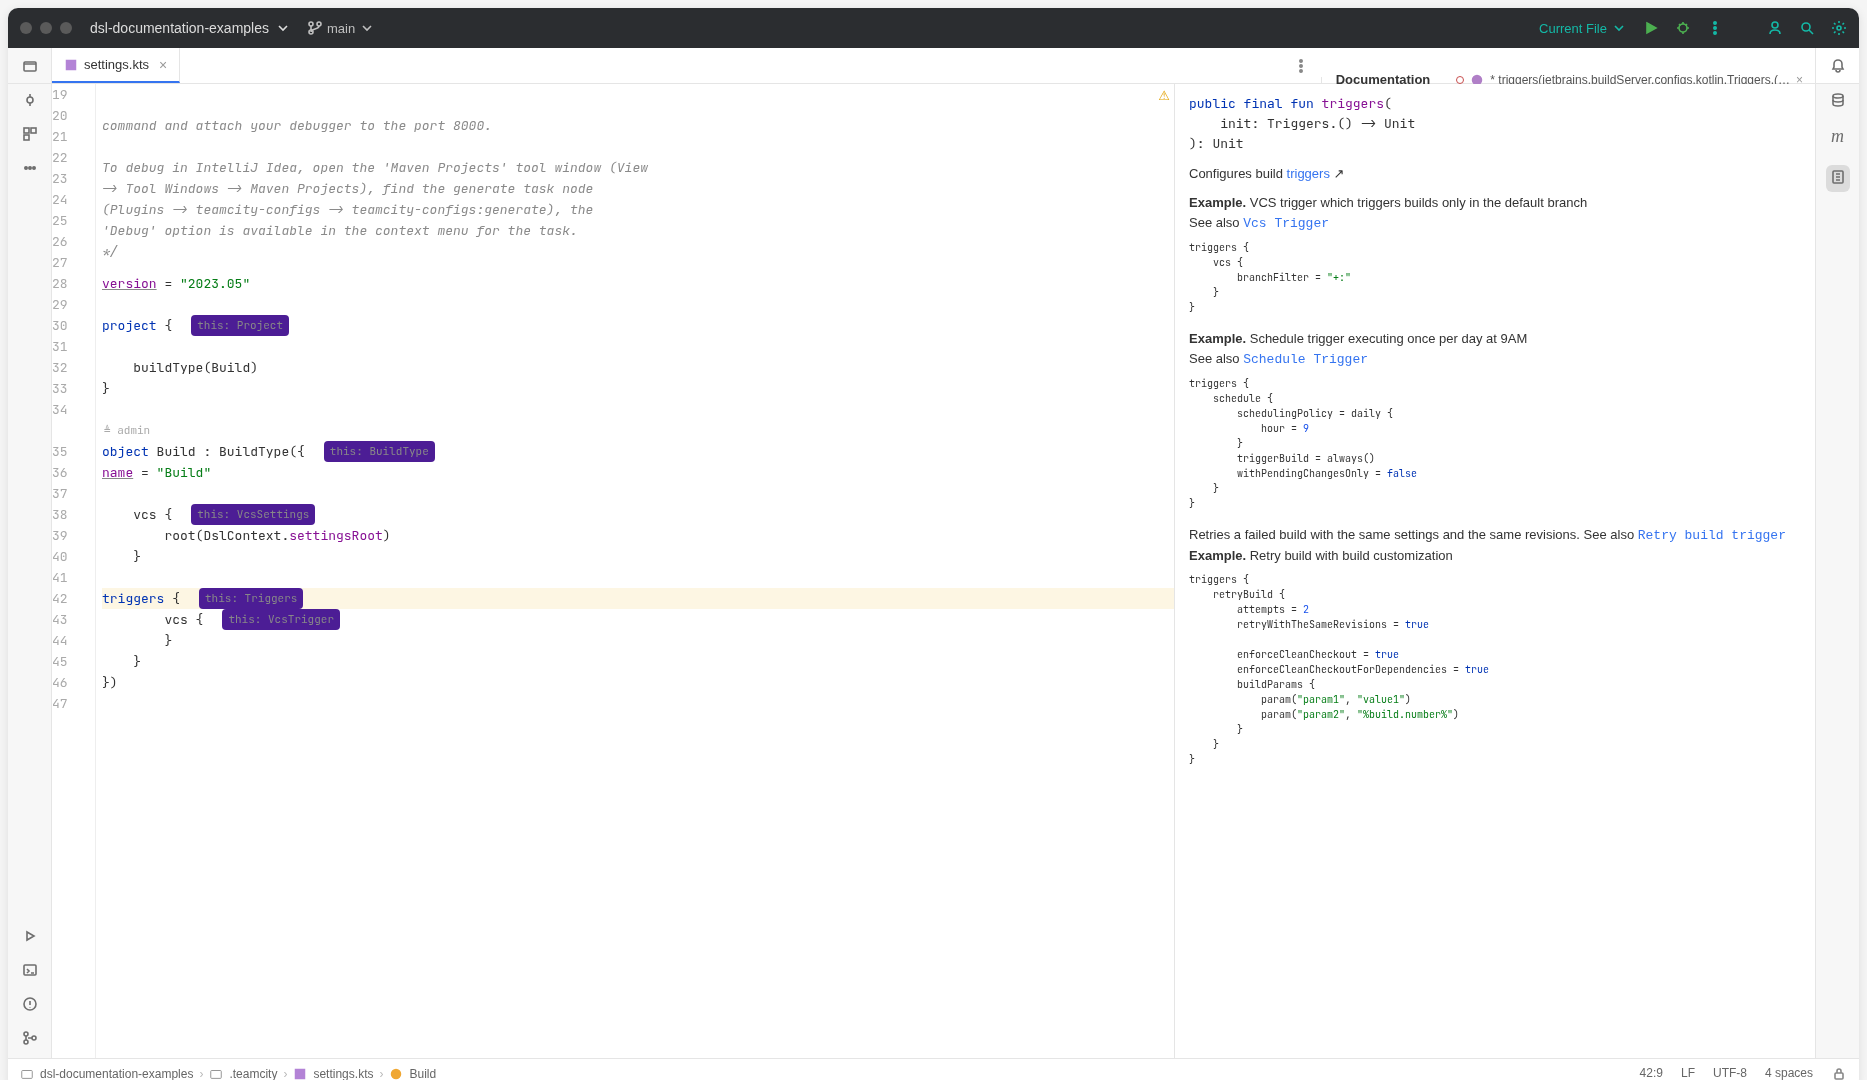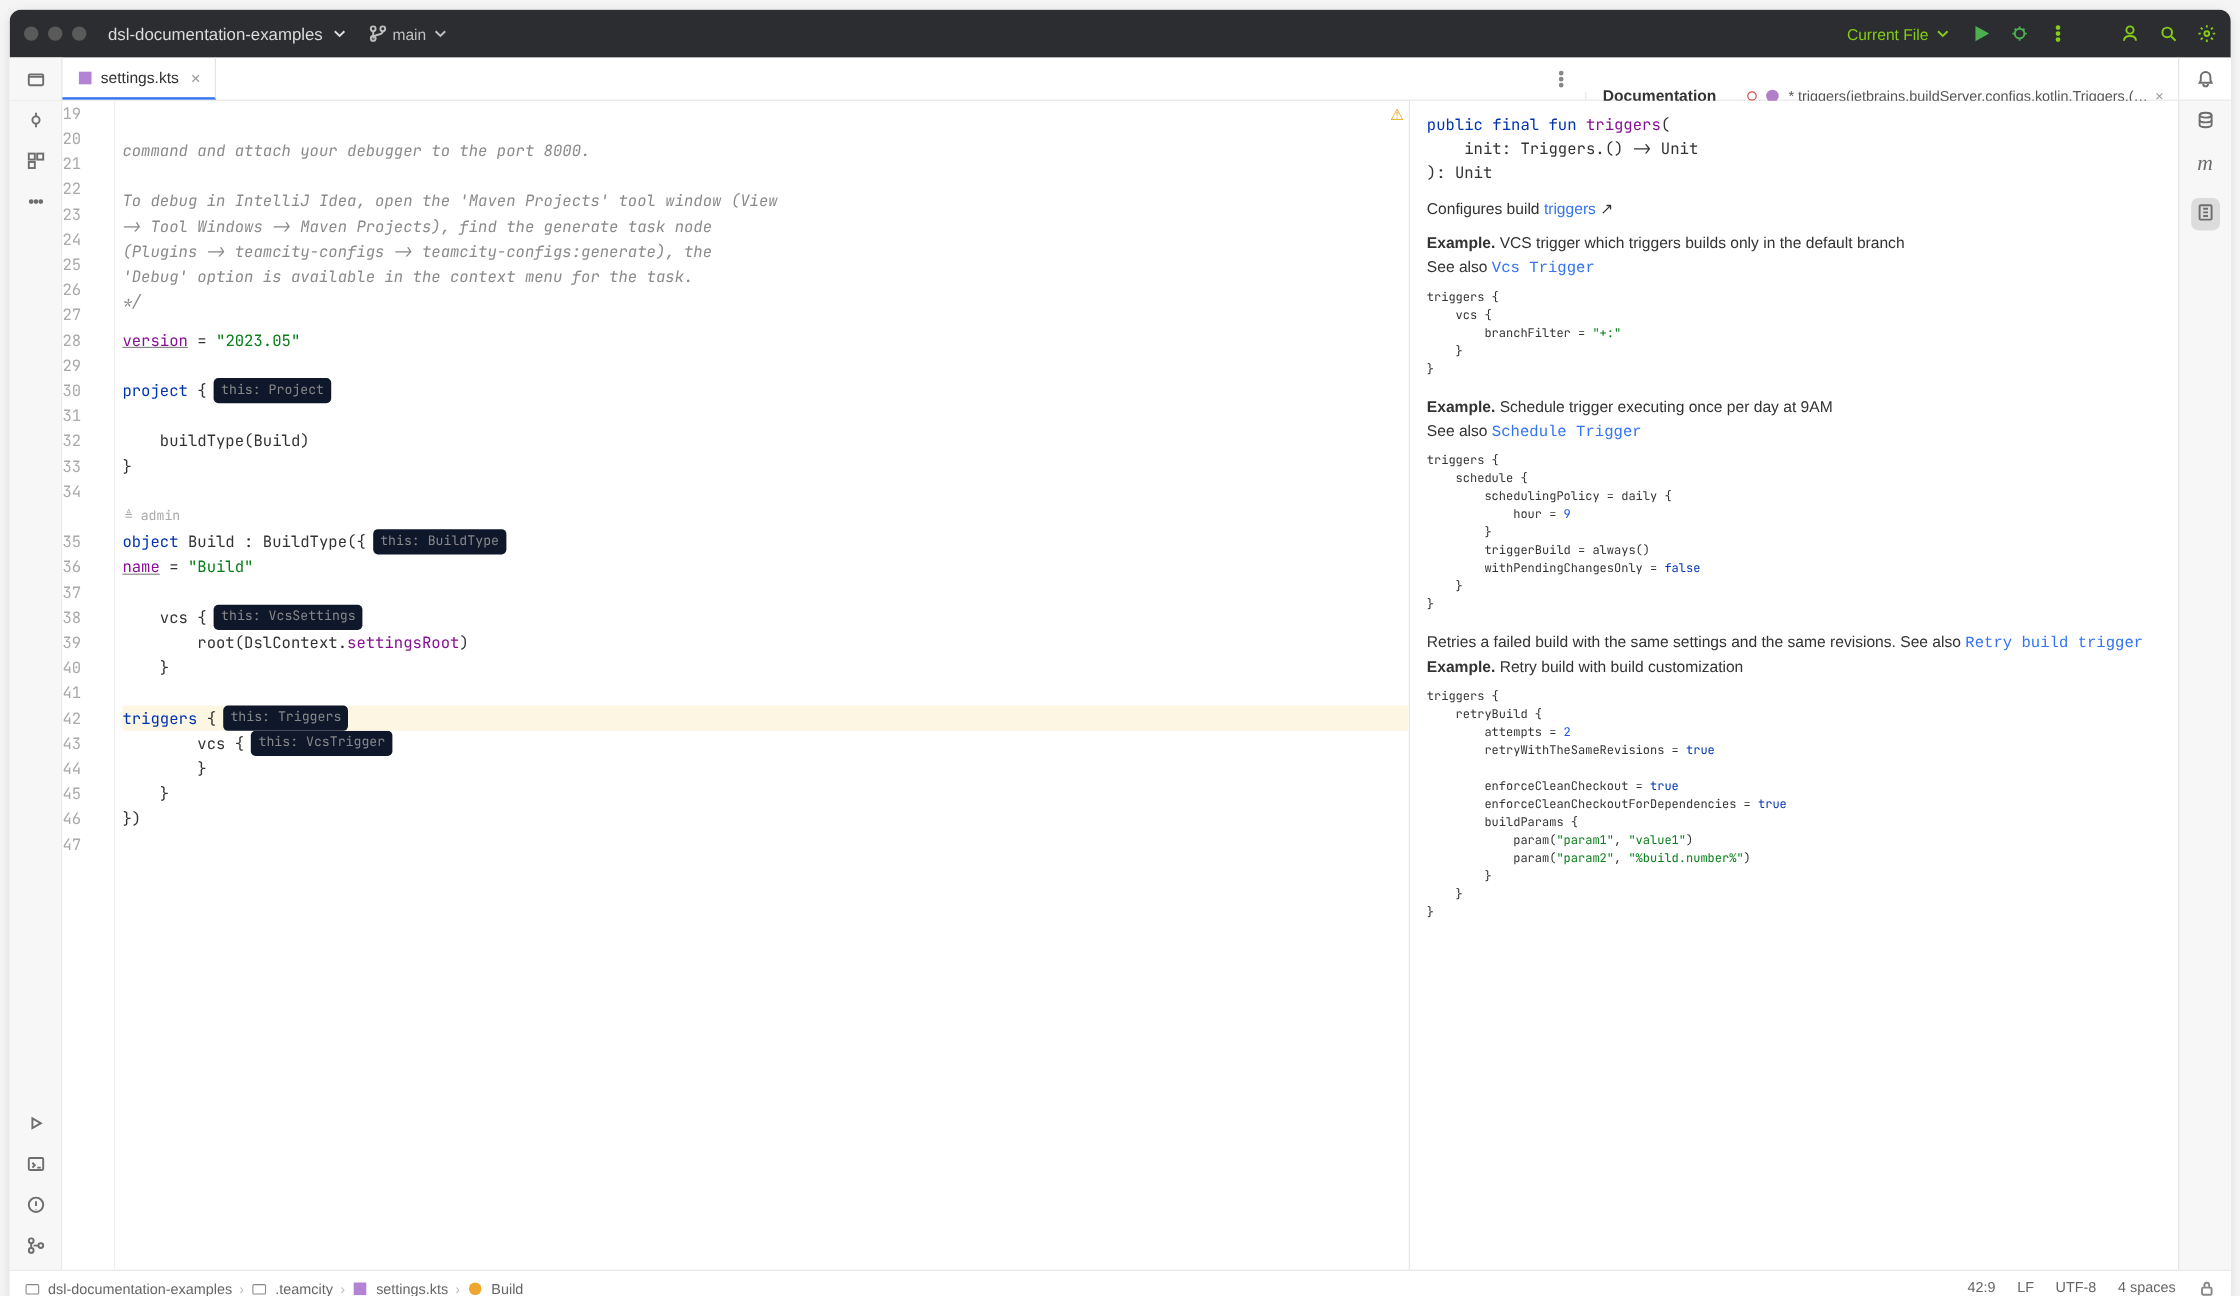--- a/index.html
+++ b/index.html
@@ -30,21 +30,21 @@
       color: #cfcfcf;
     }
     .traffic { display: flex; gap: 8px; margin-right: 8px; }
     .dot { width: 12px; height: 12px; border-radius: 50%; }
     .red { background: #5a5a5a; }
     .yellow { background: #5a5a5a; }
     .green { background: #5a5a5a; }
     .project-name { font-size: 14px; color: #dcdcdc; display: flex; align-items: center; gap: 6px; }
     .branch { font-size: 13px; color: #bfbfbf; display: flex; align-items: center; gap: 4px; margin-left: 6px; }
     .spacer { flex: 1; }
-    .titlebar-right { display: flex; align-items: center; gap: 16px; color: #84cc16; }
+    .titlebar-right { display: flex; align-items: center; gap: 16px; color: #14b8a6; }
     .titlebar-btn { display: flex; align-items: center; gap: 4px; cursor: pointer; }
     .icon-svg { width: 16px; height: 16px; fill: none; stroke: currentColor; stroke-width: 1.6; }
     
     .tabs-row {
       height: 36px;
       background: #fff;
       border-bottom: 1px solid #e5e5e5;
       display: flex;
       align-items: stretch;
     }
@@ -145,21 +145,21 @@
       overflow: hidden;
       position: relative;
     }
     .code .line { height: 21px; display: flex; align-items: center; }
     .comment { color: #8a8a8a; font-style: italic; margin-top: 20px; }
     .kw { color: #0033b3; }
     .str { color: #067d17; }
     .prop { color: #871094; }
     .num { color: #1750eb; }
     .bool { color: #0033b3; }
-    .hint { background: #0f172a; color: #888; font-style: normal; padding: 0 6px; border-radius: 4px; font-size: 11px; margin-left: 6px; }
+    .hint { background: #4c1d95; color: #888; font-style: normal; padding: 0 6px; border-radius: 4px; font-size: 11px; margin-left: 19px; }
     .underline { text-decoration: underline; text-decoration-color: #888; }
     .highlight-line { background: #fdf6e3; }
     .bulb-gutter { position: relative; }
     .author-label { color: #aaa; font-size: 11px; padding-left: 2px; }
     
     .doc-pane {
       width: 640px;
       background: #fff;
       overflow-y: auto;
       font-size: 13px;

